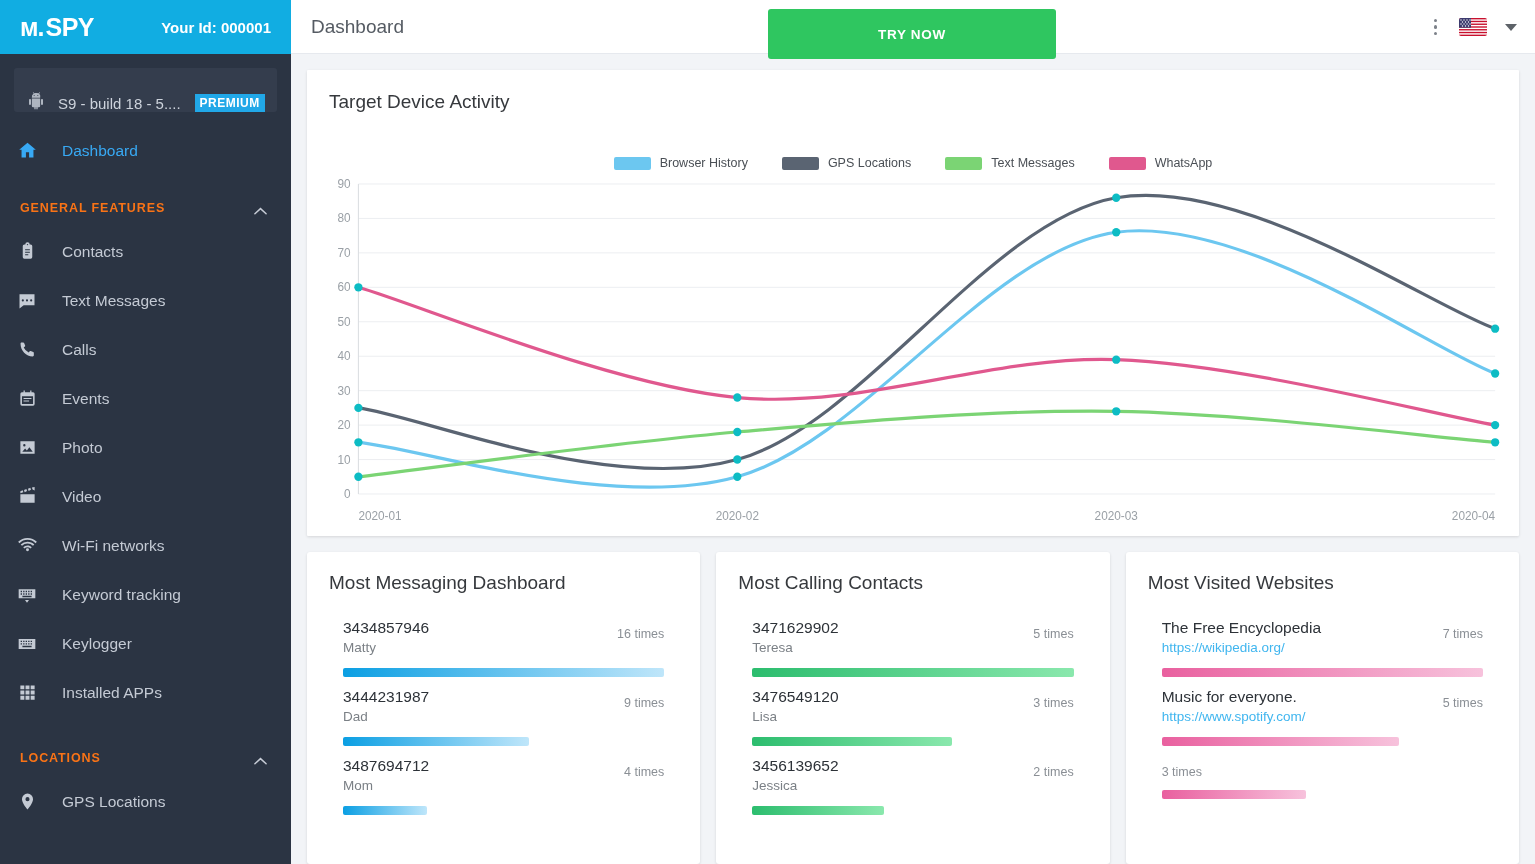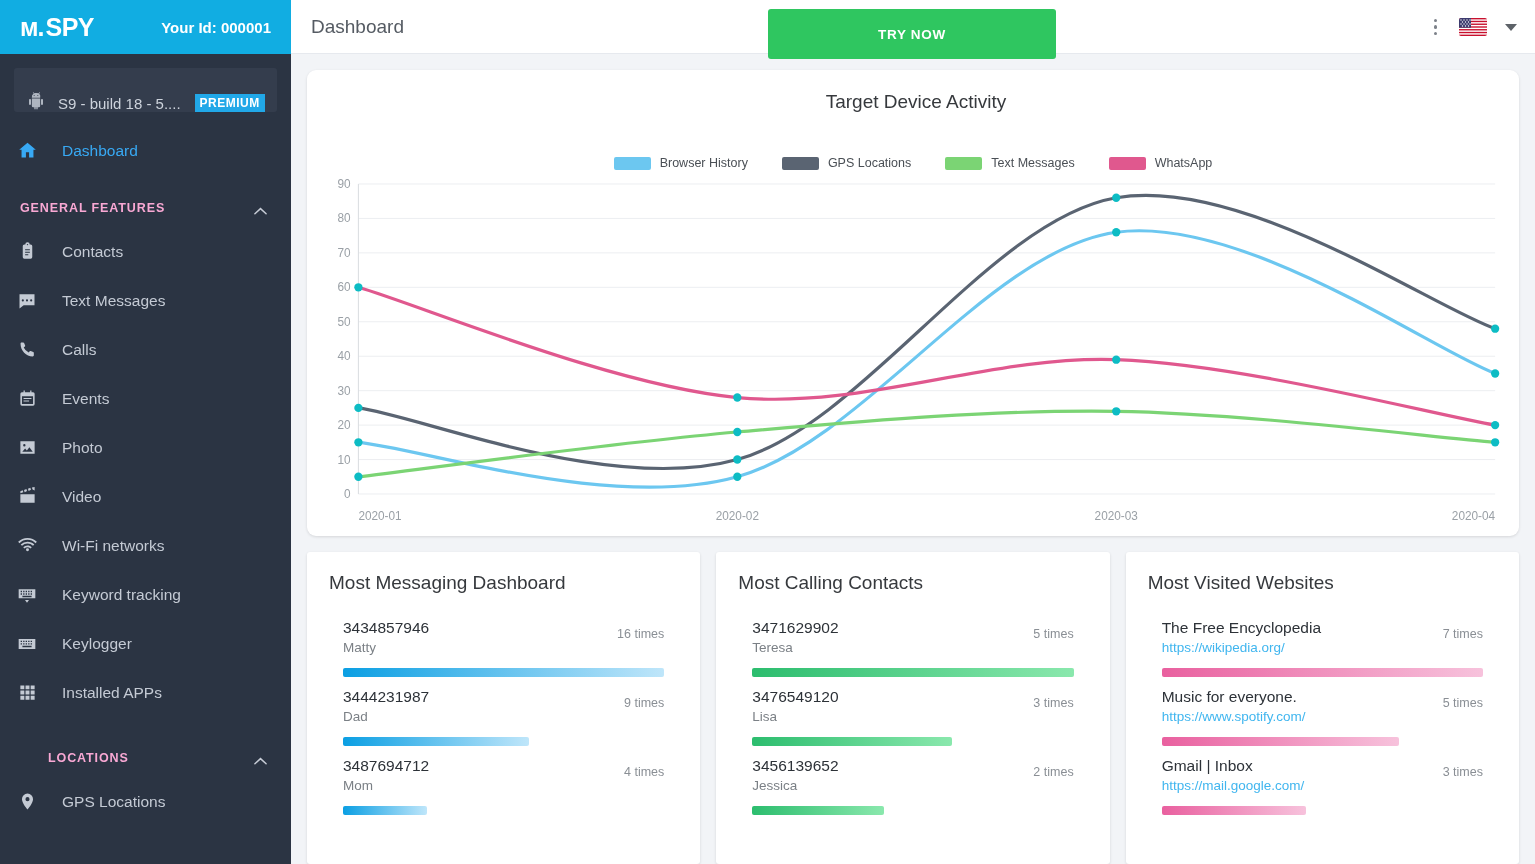--- a/index.html
+++ b/index.html
@@ -38,21 +38,21 @@
     display:flex; align-items:center; height:49px; padding-left:14px; gap:22px; cursor:pointer;
     color:#c4cad4; font-size:15.5px;
   }
   .nav-item .ic { width:26px; display:flex; justify-content:center; align-items:center; flex:none; }
   .nav-item.active { color:#38a9f4; }
   .nav-item.active .ic svg { fill:#38a9f4; }
   .nav-item .ic svg { fill:#c4cad4; }
 
   .nav-group {
     display:flex; align-items:center; justify-content:space-between;
-    padding: 26px 24px 12px 20px; color:#f9a8d4; font-size:12.5px; font-weight:700;
+    padding: 26px 24px 12px 20px; color:#f97316; font-size:12.5px; font-weight:700;
     letter-spacing:.9px; cursor:pointer;
   }
   .chev { width:13px; height:8px; flex:none; }
 
   
   #topbar {
     position:absolute; left:291px; top:0; width:1244px; height:54px;
     background:#fff; border-bottom:1px solid #e6e9ee; display:flex; align-items:center;
   }
   #page-title { font-size:19px; color:#555b63; margin-left:20px; }
@@ -63,21 +63,21 @@
     font-family:"Liberation Sans", sans-serif;
   }
   #topbar-right { position:absolute; right:18px; top:0; height:54px; display:flex; align-items:center; gap:18px; }
   .kebab { display:flex; flex-direction:column; gap:3px; cursor:pointer; padding:4px; }
   .kebab i { width:3.5px; height:3.5px; background:#7c8189; border-radius:50%; display:block; }
   .flag { width:28px; height:18px; border-radius:2px; overflow:hidden; position:relative; cursor:pointer; }
   .caret { width:0;height:0;border-left:6px solid transparent;border-right:6px solid transparent;border-top:7px solid #5d6268;cursor:pointer;}
 
   
   #content { position:absolute; left:291px; top:54px; width:1244px; height:810px; padding:16px; }
-  .card { background:#fff; border-radius:9px; box-shadow:0 1px 3px rgba(0,0,0,.12);text-align:center; }
+  .card { background:#fff; border-radius:1px; box-shadow:0 1px 3px rgba(0,0,0,.12); }
 
   #chart-card { height:466px; padding:18px 16px 10px 16px; position:relative; }
   #chart-title { font-size:19px; color:#36393d; margin:3px 0 0 6px; }
   #legend { display:flex; justify-content:center; gap:34px; margin-top:16px; }
   .leg { display:flex; align-items:center; gap:9px; font-size:12.5px; color:#4a4f55;margin-top:27px; }
   .leg .swatch { width:37px; height:13px; border-radius:2px; }
 
   #plot-wrap { position:relative; margin-top:6px; height:360px; }
   svg#chart { display:block; width:100%; height:360px; }
 
@@ -220,21 +220,21 @@
 
   <div class="nav-item">
     <span class="ic">
       <svg viewBox="0 0 24 24" width="19" height="19">
           <path d="M3 3h5v5H3V3zm6.5 0h5v5h-5V3zM16 3h5v5h-5V3zM3 9.5h5v5H3v-5zm6.5 0h5v5h-5v-5zm6.5 0h5v5h-5v-5zM3 16h5v5H3v-5zm6.5 0h5v5h-5v-5zm6.5 0h5v5h-5v-5z"></path>
         </svg>
     </span>
     <span>Installed APPs</span>
   </div>
 
-  <div class="nav-group" style="padding-top:34px;margin-left:28px;">
+  <div class="nav-group" style="padding-top:34px;">
     <span>LOCATIONS</span>
     <span class="chev">
       <svg viewBox="0 0 16 10" width="13" height="8">
           <path d="M1 8.5 8 2l7 6.5" stroke="#c7ccd6" stroke-width="1.8" fill="none" stroke-linecap="round"></path>
         </svg>
     </span>
   </div>
 
   <div class="nav-item">
     <span class="ic">
@@ -468,24 +468,20 @@
                 <div class="row-secondary link">https://www.spotify.com/</div>
               </div>
               <div class="row-count">5 times</div>
             </div>
             <div class="bar-track">
               <div class="bar-fill" style="width: 74%; background: linear-gradient(90deg, rgb(233, 96, 159), rgb(247, 194, 220));"></div>
             </div>
           </div>
           <div class="row">
             <div class="row-top">
-              <div class="row-main">
-                <div class="row-primary">Gmail | Inbox</div>
-                <div class="row-secondary link">https://mail.google.com/</div>
-              </div>
               <div class="row-count">3 times</div>
             </div>
             <div class="bar-track">
               <div class="bar-fill" style="width: 45%; background: linear-gradient(90deg, rgb(233, 96, 159), rgb(247, 194, 220));"></div>
             </div>
           </div>
         </div>
     </div>
   </div>
 </div>

